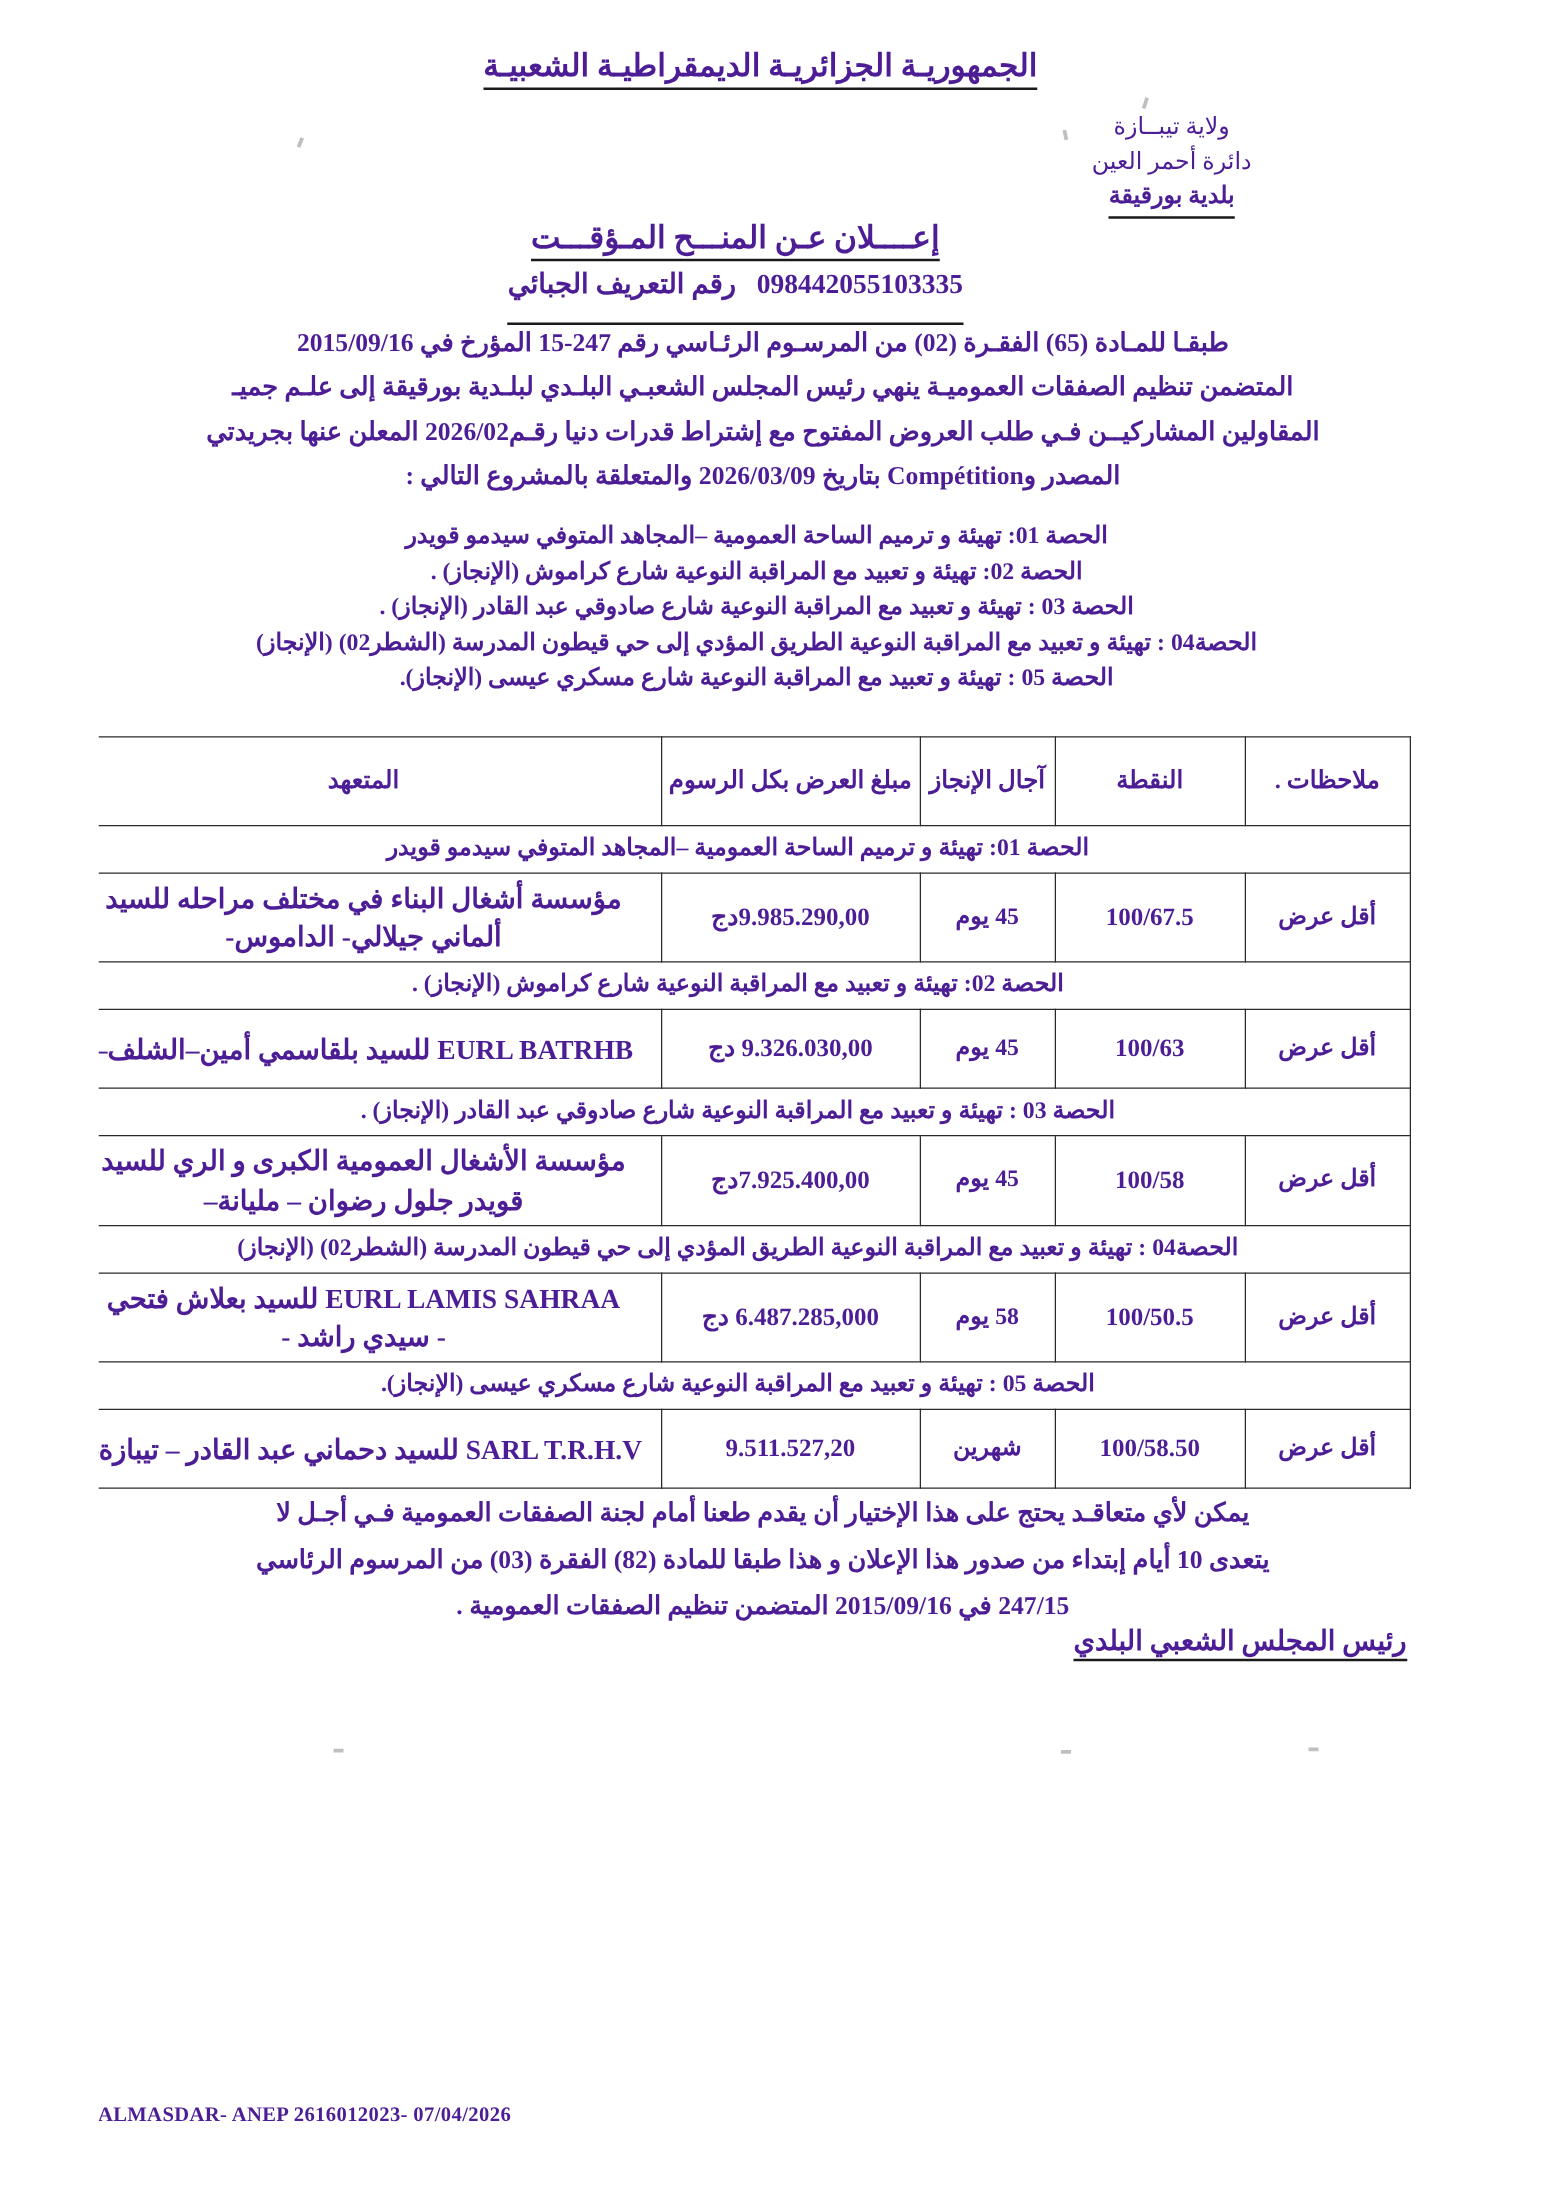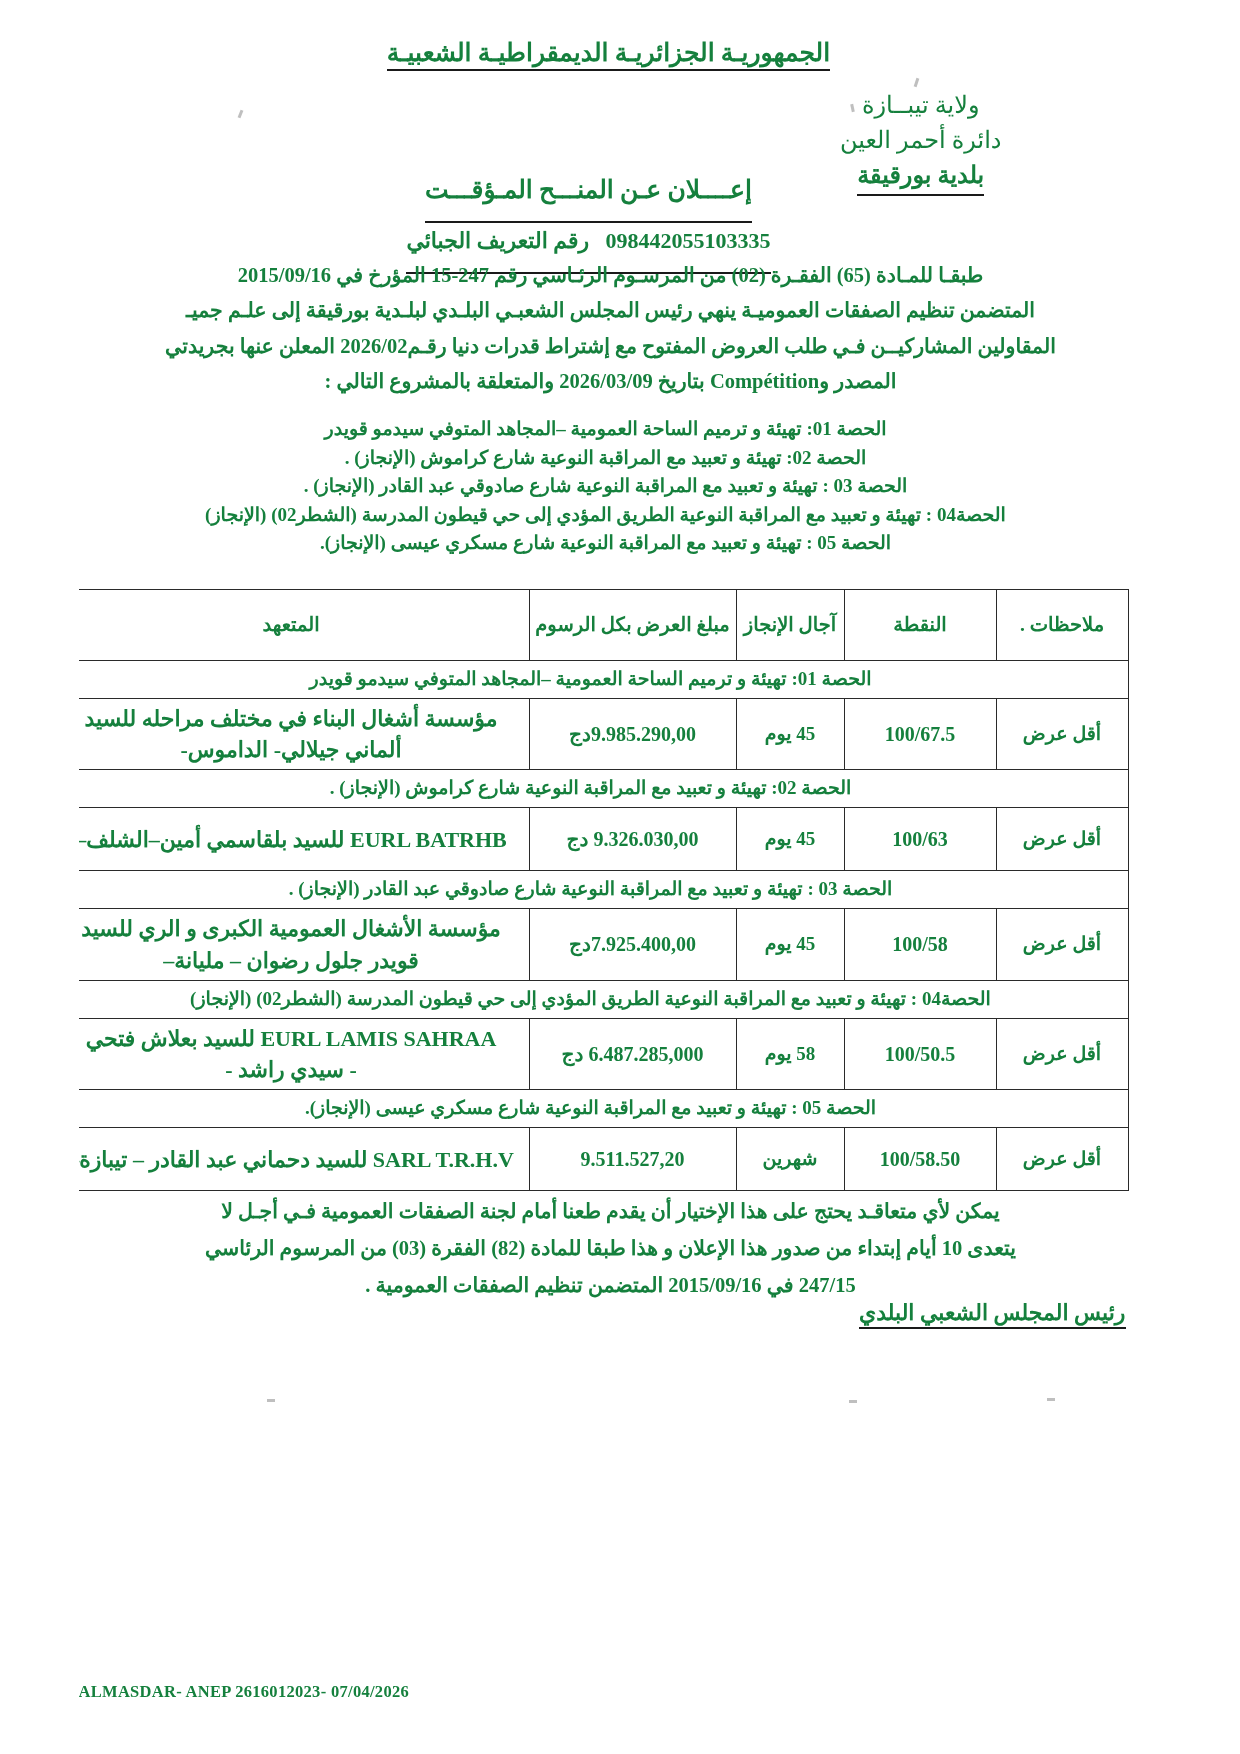--- a/index.html
+++ b/index.html
@@ -7,21 +7,21 @@
     padding: 0;
     background: #ffffff;
   }
   .page {
     position: relative;
     width: 1083px;
     height: 1754px;
     margin: 0 auto;
     background: #ffffff;
     font-family: "Liberation Serif", "DejaVu Serif", serif;
-    color: #15803d;
+    color: #4c1d95;
     overflow: hidden;
   }
 
   
   .rtl { direction: rtl; unicode-bidi: isolate; }
   .ltr { direction: ltr; unicode-bidi: isolate; display: inline-block; }
 
   
   .national-header {
     position: absolute;
@@ -37,21 +37,21 @@
     border-bottom: 2.5px solid #1a1a1a;
     padding-bottom: 3px;
   }
 
   
   .admin-block {
     position: absolute;
     top: 88px;
     right: 160px;
     text-align: center;
-    font-size: 24px;
+    font-size: 19px;
     line-height: 1.45;
   }
   .admin-block .line { white-space: nowrap; }
   .admin-block .muni {
     font-weight: bold;
     border-bottom: 2px solid #1a1a1a;
     display: inline-block;
     padding-bottom: 2px;
   }
 
@@ -62,21 +62,21 @@
     left: 0;
     width: 1020px;
     text-align: center;
   }
   .title-main {
     font-size: 25px;
     font-weight: bold;
     letter-spacing: 2px;
     display: inline-block;
     border-bottom: 2.5px solid #1a1a1a;
-    padding-bottom: 17px;
+    padding-bottom: 2px;
   }
   .title-sub {
     margin-top: 5px;
     font-size: 22px;
     font-weight: bold;
     display: inline-block;
     border-bottom: 2px solid #1a1a1a;
     padding-bottom: 18px;
   }
   .title-sub .num { font-family: "Liberation Serif", serif; }

